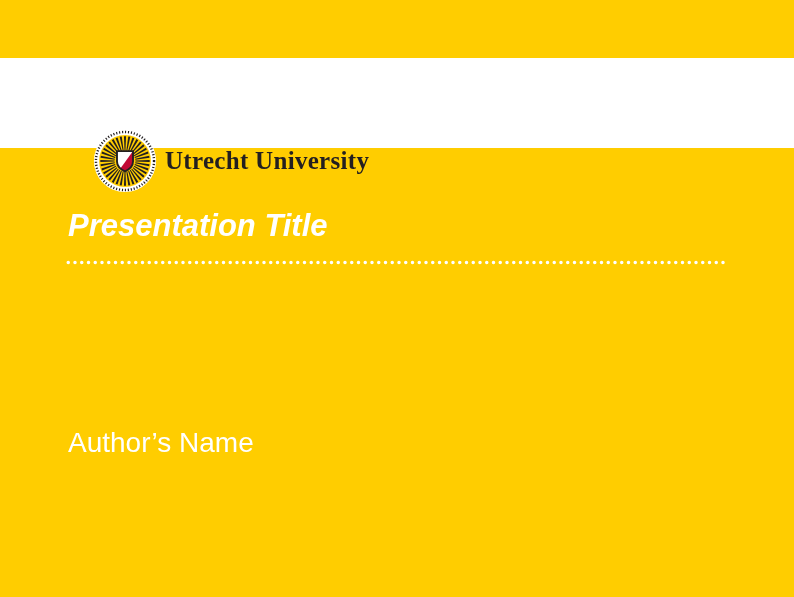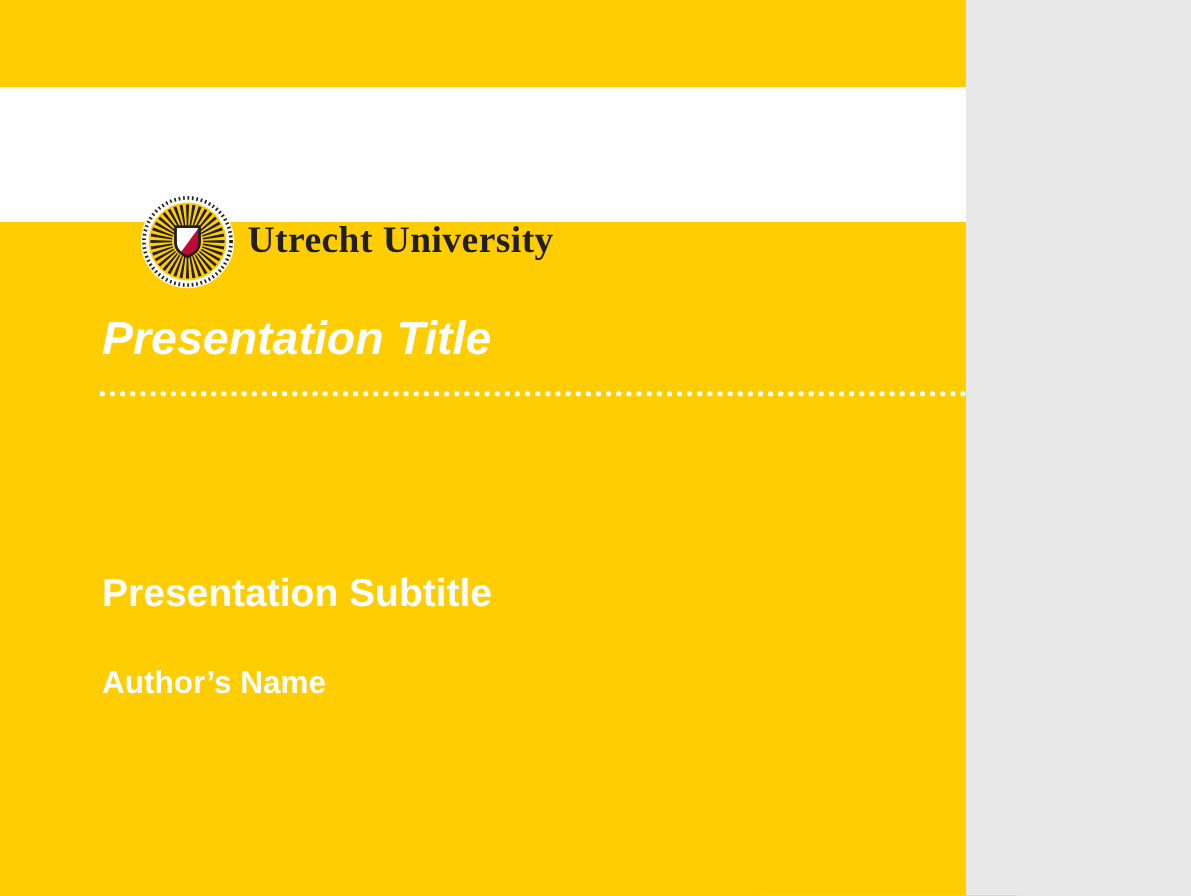--- a/index.html
+++ b/index.html
@@ -9,21 +9,21 @@
     --red:#C00A35;
   }
   html,body{margin:0;padding:0;}
   body{
     width:794px;height:597px;
     font-family:"Liberation Sans",sans-serif;
     background:#e8e8e8;
   }
   .slide{
     position:relative;
-    width:644px;height:597px;
+    width:794px;height:597px;
     background:var(--yellow);
     overflow:hidden;
   }
   .logo-band{
     position:absolute;
     left:0;top:58px;
     width:794px;height:90px;
     background:var(--white);
   }
   .logo{
@@ -61,23 +61,23 @@
     position:absolute;
     left:68px;top:382px;
     font-size:26px;
     font-weight:700;
     line-height:1;
     color:var(--white);
     white-space:nowrap;
   }
   .author{
     position:absolute;
-    left:68px;top:445px;
-    font-size:21px;
-    font-weight:700;
+    left:68px;top:429px;
+    font-size:28px;
+    font-weight:400;
     line-height:1;
     color:var(--white);
     white-space:nowrap;
   }
 </style>
 </head>
 <body>
 
 <div class="slide">
 
@@ -139,17 +139,16 @@
 
     <div class="wordmark">Utrecht University</div>
   </div>
 
   <div class="title">Presentation Title</div>
 
   <svg class="separator" viewBox="0 0 664 7" aria-hidden="true">
     <line x1="2.2" y1="3.5" x2="662" y2="3.5" stroke="#FFFFFF" stroke-width="3.4" stroke-linecap="round" stroke-dasharray="0.1 6.65"></line>
   </svg>
 
-  <div class="subtitle">Presentation Subtitle</div>
 
   <div class="author">Author’s Name</div>
 
 </div>
 
 </body></html>

